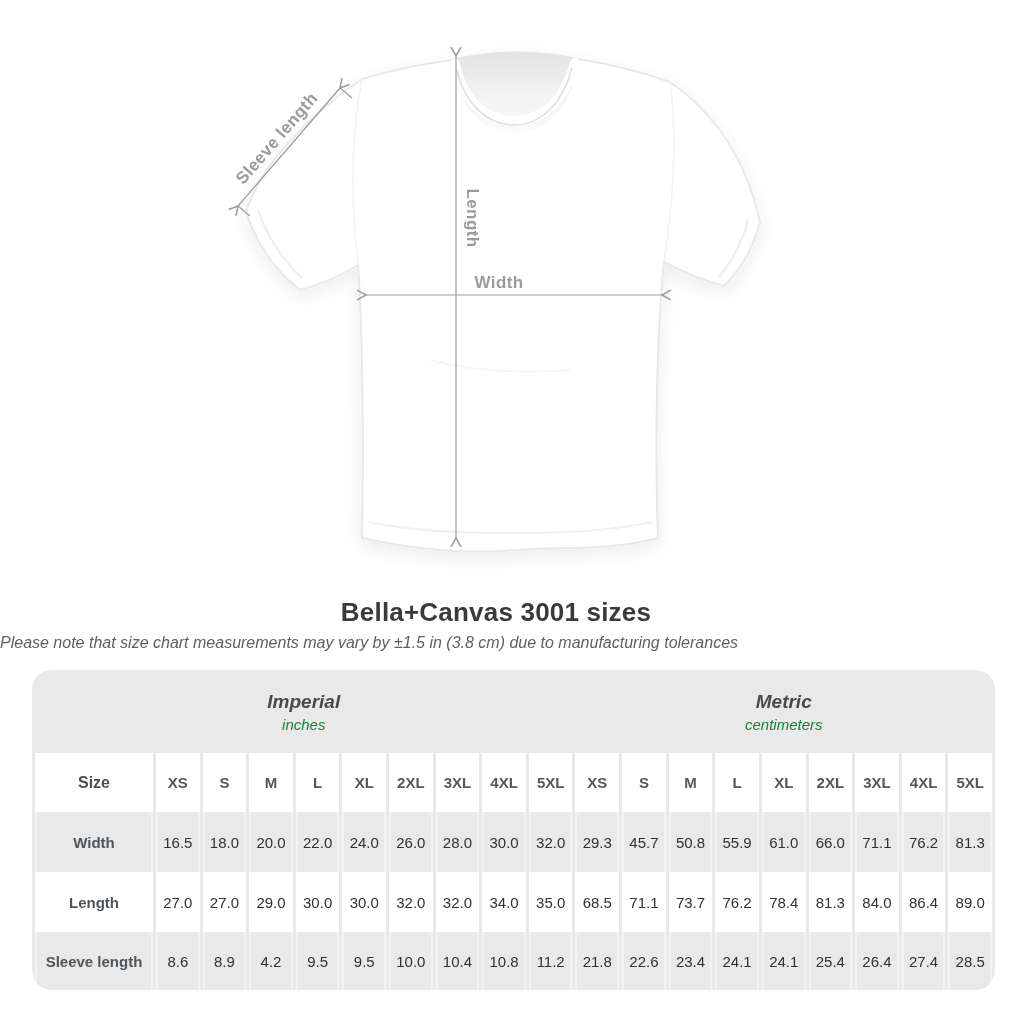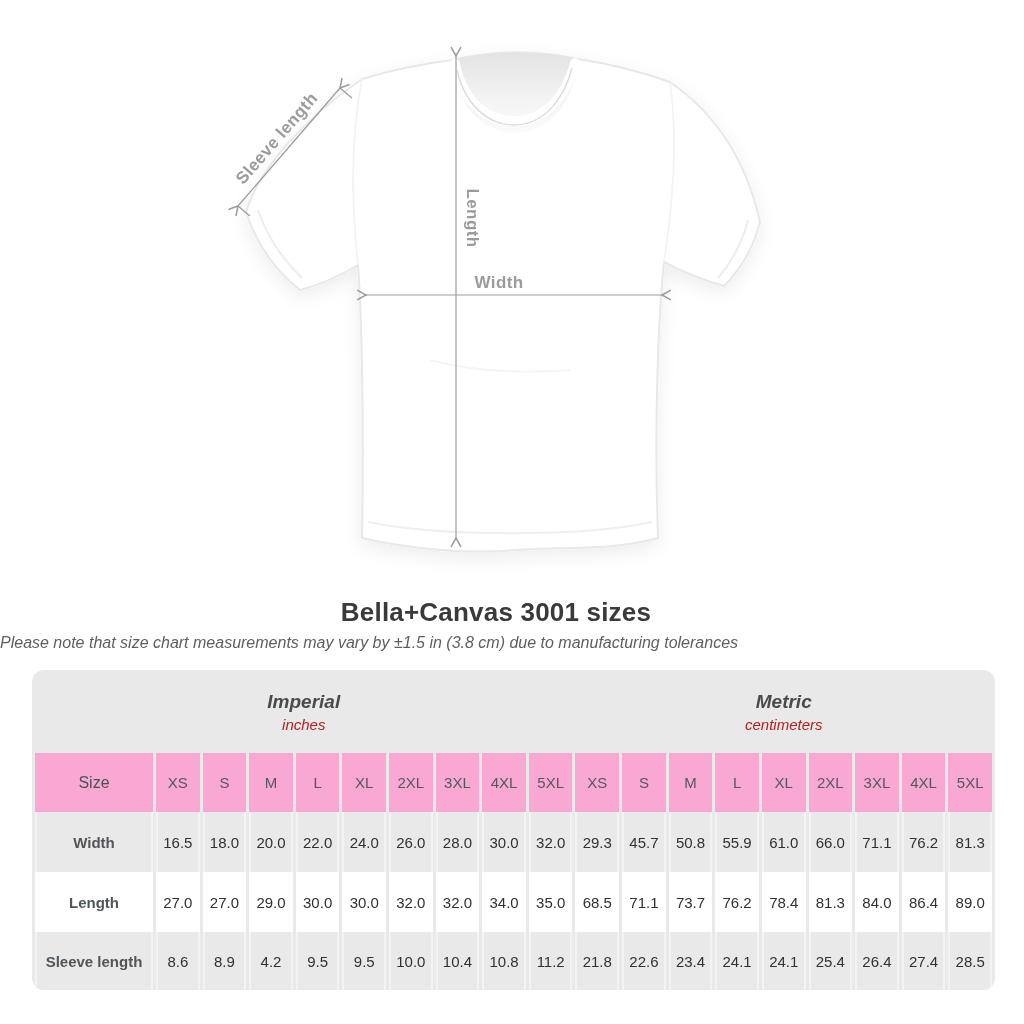--- a/index.html
+++ b/index.html
@@ -12,31 +12,31 @@
   .subtitle{position:absolute;left:0;top:634px;width:1024px;text-align:left;
          font-size:16px;font-style:italic;color:#5f5f5f;}
 
   
   .shirt-svg{position:absolute;left:0;top:0;}
   .ann-text{font-family:"Liberation Sans", sans-serif;font-weight:bold;font-size:17px;
             fill:#9b9b9b;letter-spacing:.4px;}
 
   
   .chart{position:absolute;left:32px;top:670px;width:963px;height:320px;
-         background:#e9e9e9;border-radius:12px;overflow:hidden;}
+         background:#e9e9e9;border-radius:20px;overflow:hidden;}
   .chart table{border-collapse:separate;border-spacing:3px 0;width:100%;height:100%;
          table-layout:fixed;}
   .chart td{text-align:center;vertical-align:middle;padding:0;
          font-size:15px;color:#2f3133;}
   tr.group-row{height:83px;}
   tr.group-row td{background:transparent;}
   .g-label{font-size:19px;font-weight:bold;font-style:italic;color:#4a4a4a;}
-  .g-unit{font-size:15px;font-style:italic;color:#b91c1c;margin-top:3px;}
+  .g-unit{font-size:15px;font-style:italic;color:#15803d;margin-top:3px;}
   tr.size-row{height:59px;}
-  tr.size-row td{background:#f9a8d4;font-weight:normal;color:#54585c;}
+  tr.size-row td{background:#ffffff;font-weight:bold;color:#54585c;}
   tr.row-gray{height:60px;}
   tr.row-gray td{background:#e9e9e9;
       box-shadow:inset 2px 0 0 rgba(255,255,255,.45), inset -2px 0 0 rgba(255,255,255,.45);}
   tr.row-white{height:60px;}
   tr.row-white td{background:#ffffff;}
   tr.last{height:58px;}
   td.rowlabel{font-weight:bold;color:#50555a;font-size:15px;}
   tr.size-row td.rowlabel{font-size:16px;color:#4c5054;}
 </style>
 </head>

